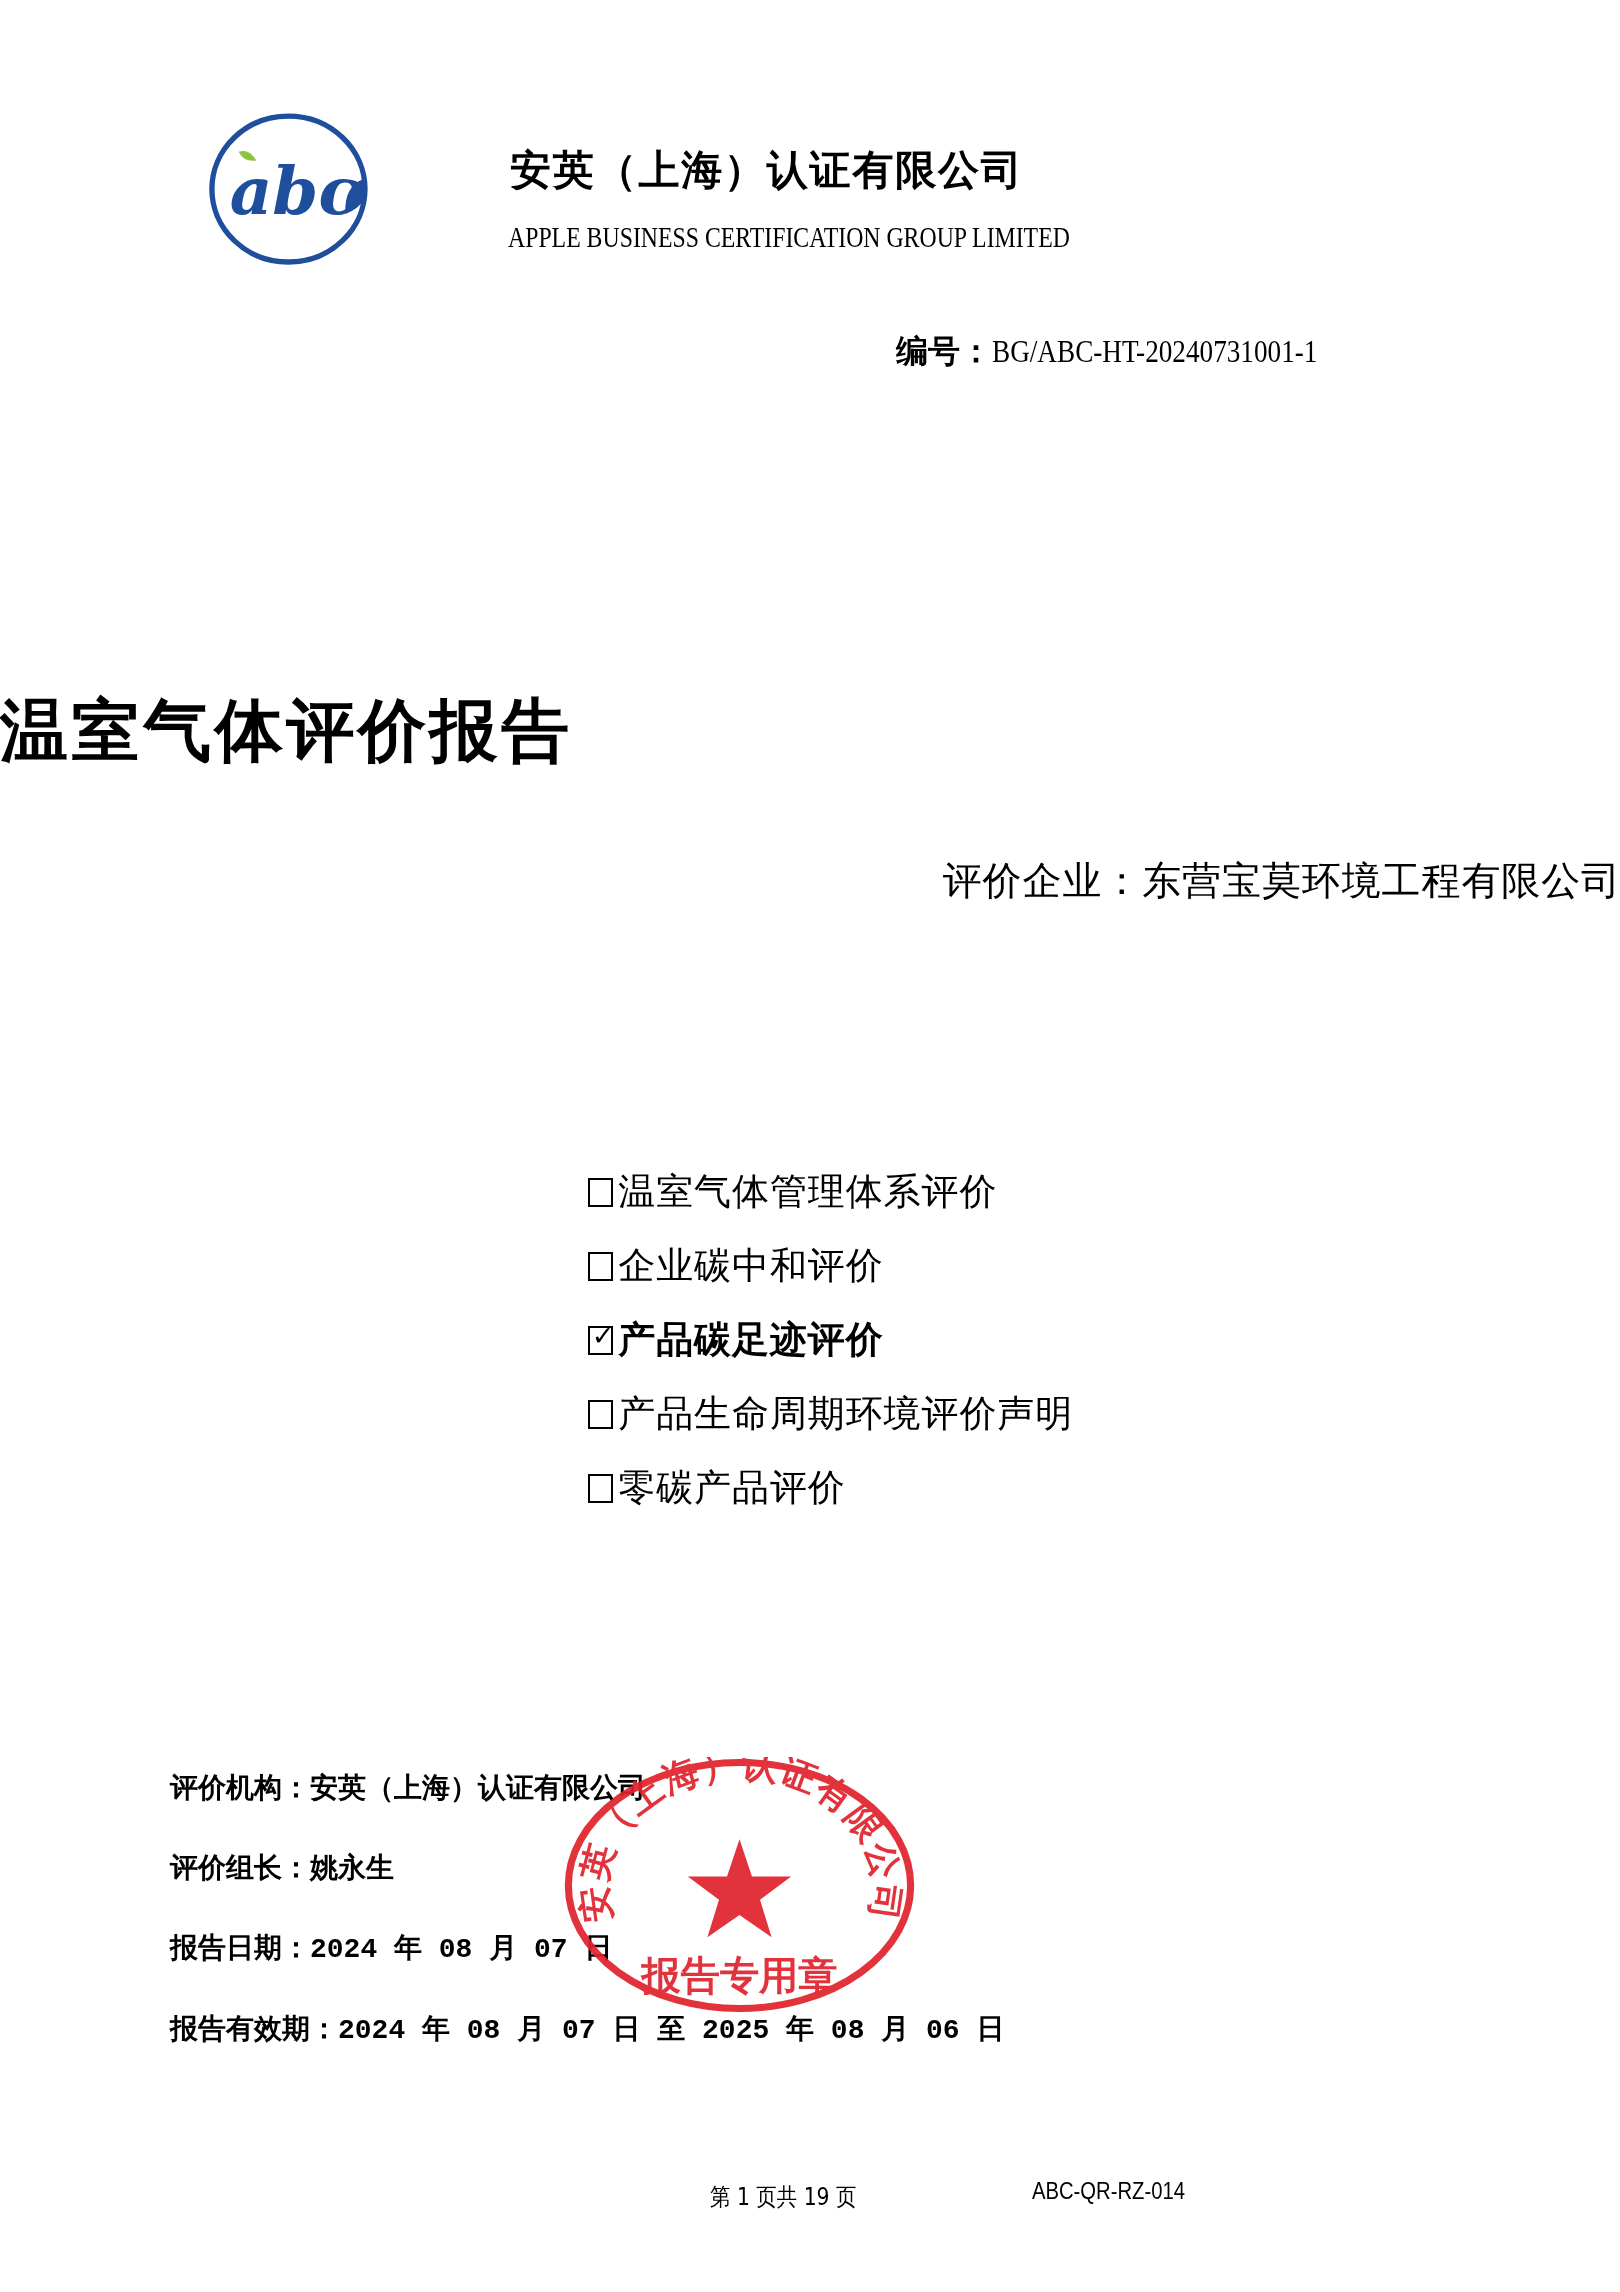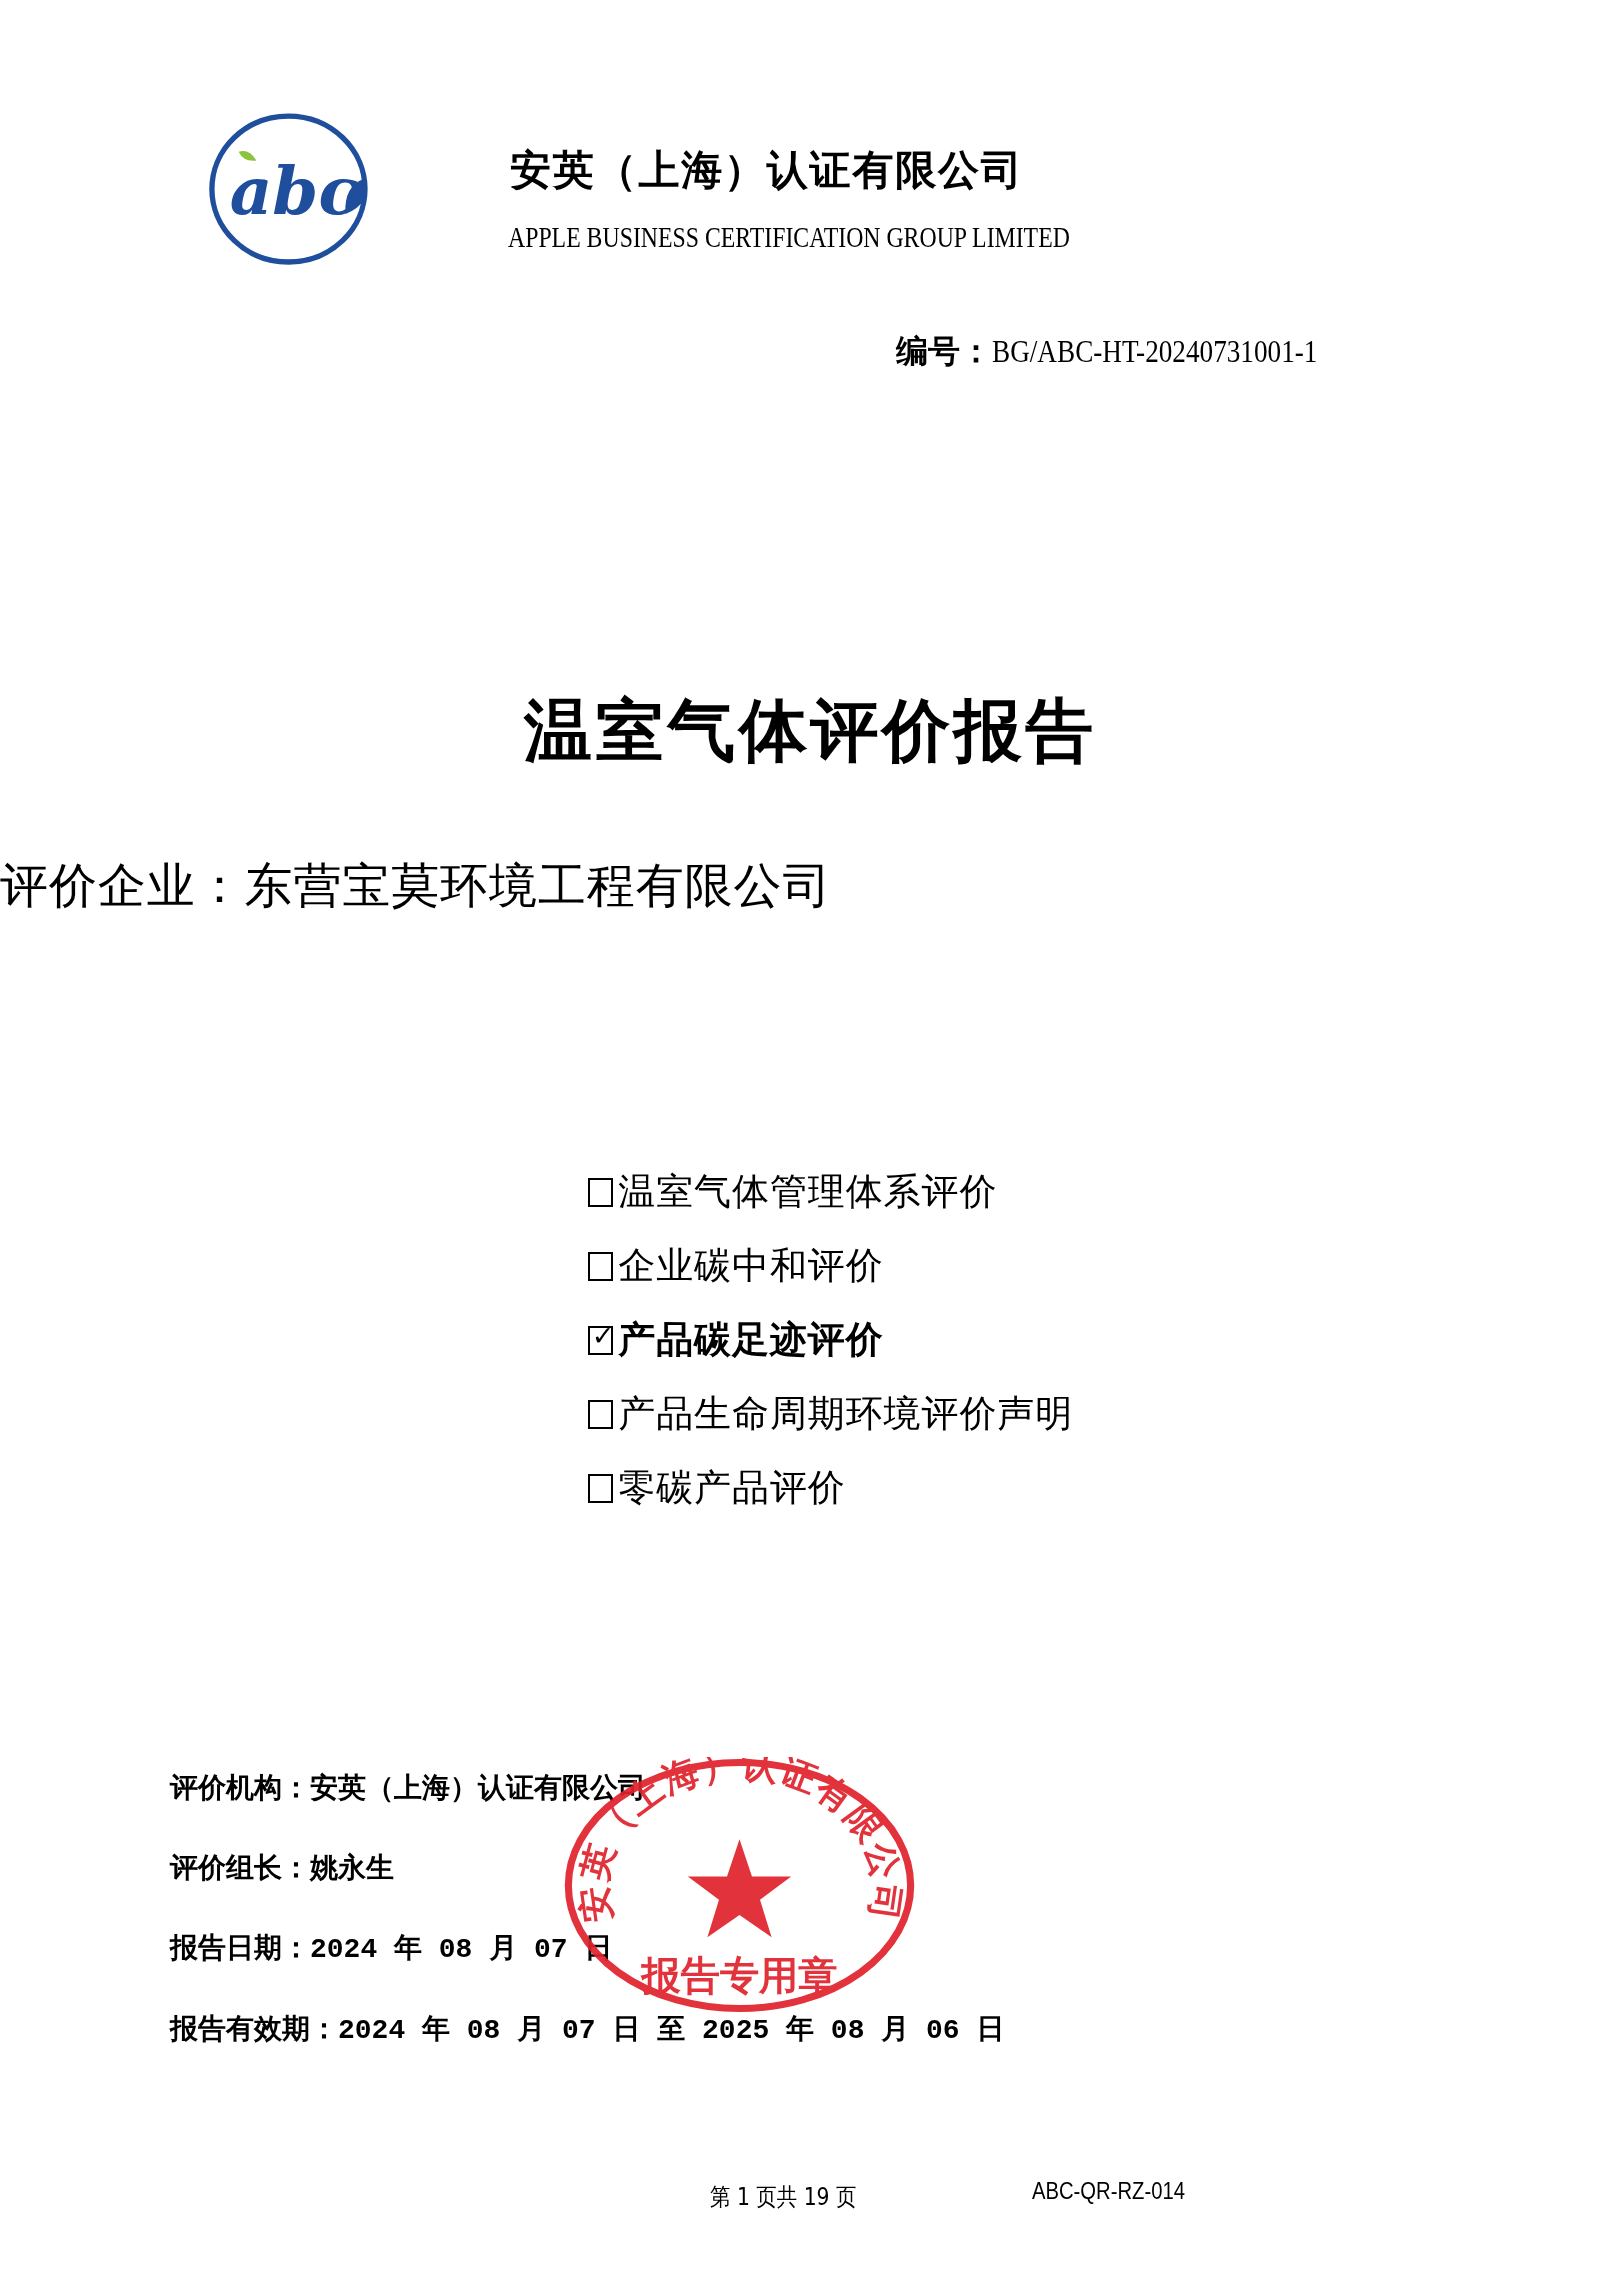--- a/index.html
+++ b/index.html
@@ -14,23 +14,23 @@
                 font-family: "DejaVu Sans", "Liberation Sans", sans-serif; }
   .en-company { left: 508px; top: 221px; font-size: 29px; letter-spacing: 0px;
                 font-family: "Liberation Serif", "DejaVu Serif", serif;
                 transform: scaleX(0.82); transform-origin: left top; }
 
   .doc-number { left: 896px; top: 330px; font-size: 32px;
                 font-family: "Liberation Serif", "DejaVu Serif", serif; }
   .doc-number .lbl { font-family: "DejaVu Sans", sans-serif; font-size: 32px; font-weight: bold; }
   .doc-number .val { display: inline-block; transform: scaleX(0.85); transform-origin: left center; }
 
-  .title { left: 0; width: 1621px; text-align: center; top: 686px; font-size: 68px; font-weight: bold;
+  .title { left: 0; width: 1621px; top: 686px; font-size: 68px; font-weight: bold;
            letter-spacing: 3.6px; font-family: "DejaVu Sans", "Liberation Sans", sans-serif; }
-  .subtitle { left: 0; width: 1621px; text-align: left; top: 854px; font-size: 48px;
+  .subtitle { left: 0; width: 1621px; text-align: right; top: 854px; font-size: 39px;
               letter-spacing: 0.9px; font-family: "DejaVu Sans", "Liberation Sans", sans-serif; }
 
   .checklist { left: 588px; top: 1155px; }
   .check-item { display: flex; align-items: center; height: 74px; font-size: 37px;
                 font-family: "DejaVu Sans", "Liberation Sans", sans-serif; letter-spacing: 0.9px; }
   .check-item.checked { font-weight: bold; }
   .box { width: 25px; height: 29px; border: 2.7px solid #000; box-sizing: border-box; margin-right: 5.3px;
          position: relative; flex: 0 0 auto; }
   .box .tick { position: absolute; left: 1.8px; top: -5.3px; font-size: 27px; font-weight: normal; line-height: 1; }
 

